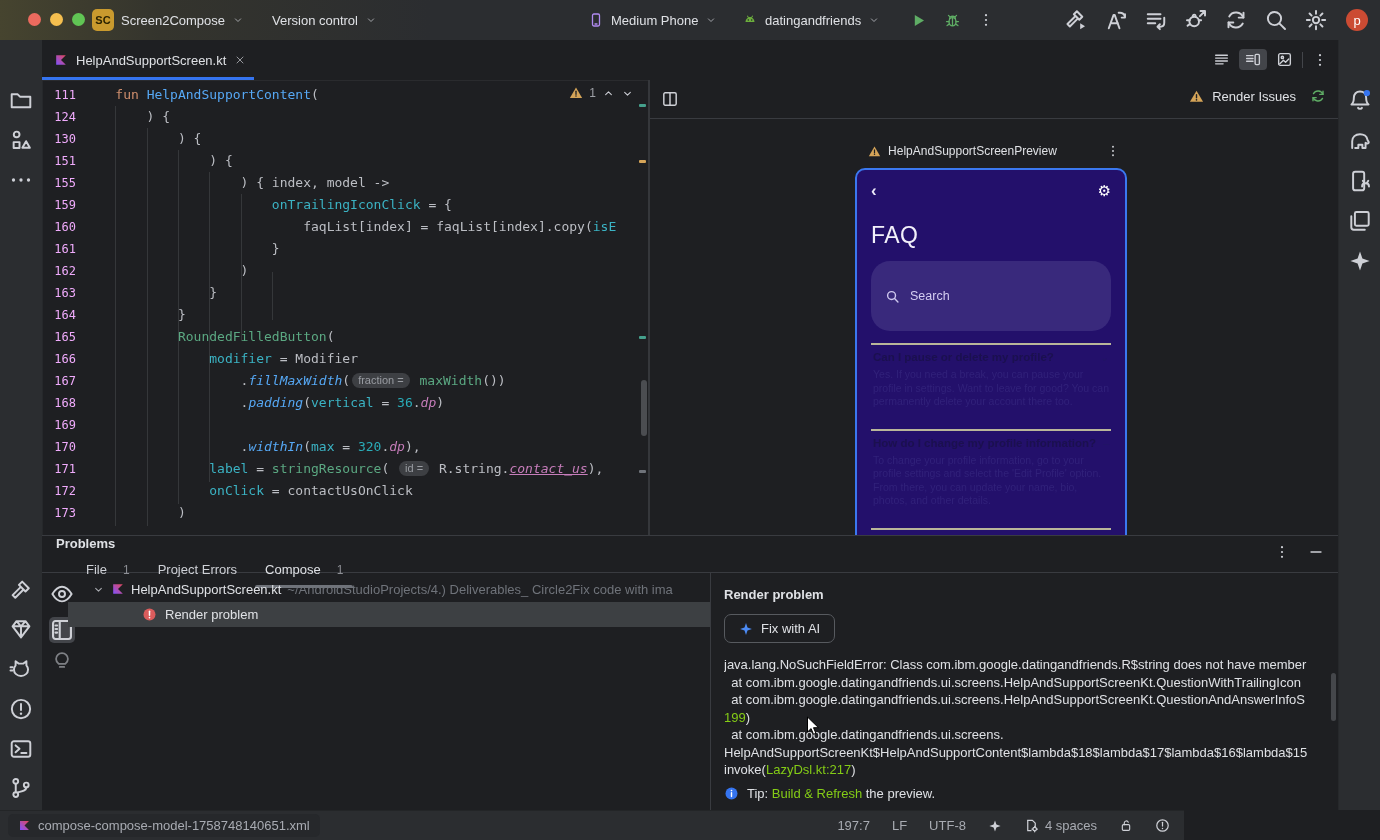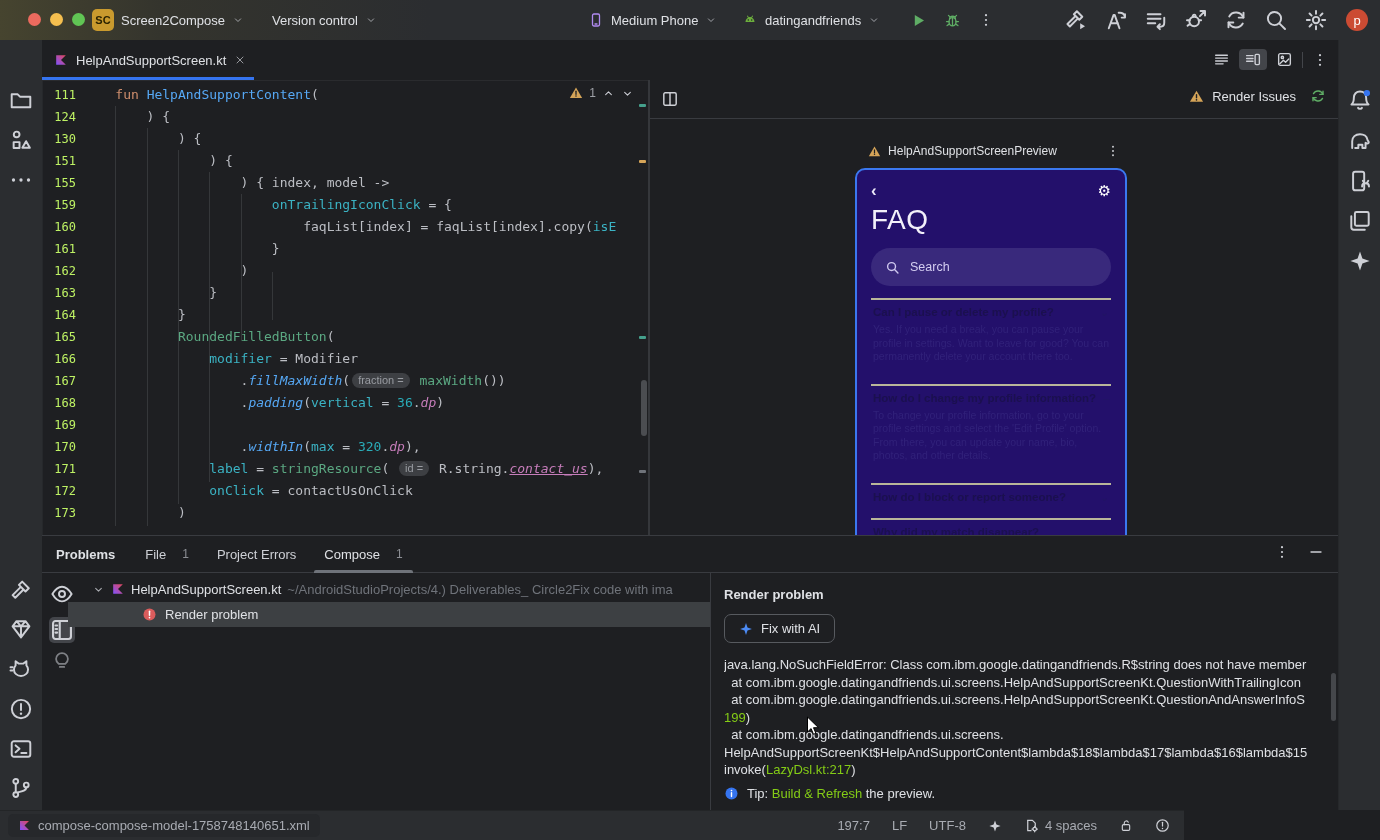--- a/index.html
+++ b/index.html
@@ -33,21 +33,21 @@
   #tab-underline{position:absolute;left:0;bottom:0;height:3px;width:212px;background:#3574f0;}
   #tab-title{font-size:13px;color:#dfe1e5;}
   #tabbar-actions{position:absolute;right:10px;top:9px;display:flex;align-items:center;gap:9px;}
   .chip-selected{background:#43454a;border-radius:4px;padding:2px 4px;}
   .vsep{width:1px;height:16px;background:#43454a;}
 
   
   #editor{position:absolute;left:42px;top:80px;width:606px;height:455px;overflow:hidden;
     font-family:"DejaVu Sans Mono",monospace;font-size:13px;}
   .cl{display:flex;height:22px;line-height:22px;}
-  .ln{width:42px;padding-right:8px;box-sizing:border-box;text-align:right;color:#bef264;font-size:12px;flex:none;}
+  .ln{width:42px;padding-right:8px;box-sizing:border-box;text-align:right;color:#f0abfc;font-size:12px;flex:none;}
   .ct{white-space:pre;}
   .tk-d{color:#bcbec4}.tk-kw{color:#cf8e6d}.tk-fn{color:#56a8f5}.tk-na{color:#3bb3c4}
   .tk-call{color:#5ba882}.tk-ext{color:#56a8f5;font-style:italic}.tk-num{color:#2aacb8}
   .tk-dp{color:#c77dbb;font-style:italic}.tk-err{color:#c77dbb;font-style:italic;text-decoration:underline;}
   .tk-hint{display:inline-block;background:#3d3f43;color:#999ca2;font-family:"Liberation Sans",sans-serif;
     font-size:11px;line-height:15px;border-radius:8px;padding:0 6px;margin:0 2px;vertical-align:1px;font-style:normal;}
   .ig{position:absolute;width:1px;background:#35373a;}
   #inspect-widget{position:absolute;right:14px;top:6px;display:flex;align-items:center;gap:6px;color:#9da0a6;font-size:12px;
     font-family:"Liberation Sans",sans-serif;}
   .stripe-mark{position:absolute;right:2px;width:7px;height:3px;border-radius:1px;}
@@ -58,34 +58,34 @@
   #preview{position:absolute;left:650px;top:80px;width:688px;height:455px;overflow:hidden;background:#1e1f22;}
   #preview-header{position:absolute;left:0;top:0;right:0;height:38px;border-bottom:1px solid #393b40;}
   #render-issues{position:absolute;right:12px;top:8px;display:flex;align-items:center;gap:8px;font-size:13px;color:#dfe1e5;}
   #preview-name-row{position:absolute;left:0;right:0;top:64px;display:flex;align-items:center;justify-content:center;gap:7px;
     font-size:12px;color:#dfe1e5;}
   #faq-card{position:absolute;left:205px;top:88px;width:272px;height:400px;box-sizing:border-box;
     background:#23106b;border:2px solid #3b78f0;border-radius:10px;overflow:hidden;padding:0 14px;}
   .faq-appbar{display:flex;justify-content:space-between;align-items:center;margin-top:12px;height:18px;}
   #faq-back{color:#ece9f8;font-size:17px;font-weight:700;line-height:16px;}
   #faq-gear{color:#fff;font-size:15px;line-height:16px;}
-  #faq-title{margin-top:4px;font-size:28px;font-weight:500;color:#f2f0fa;letter-spacing:.5px;}
-  #faq-search{margin-top:12px;height:38px;border-radius:19px;background:#39297c;display:flex;align-items:center;gap:10px;padding:0 14px;}
+  #faq-title{margin-top:22px;font-size:23px;font-weight:500;color:#f2f0fa;letter-spacing:.5px;}
+  #faq-search{margin-top:12px;height:38px;border-radius:19px;background:#39297c;display:flex;align-items:center;gap:10px;padding:16px 14px;}
   #faq-search-label{font-size:12.5px;color:#d4cdf1;}
   #faq-items{margin-top:12px;}
   .fitem{border-top:2px solid #b9b69a;padding:5px 2px 20px;}
   .fitem.short{padding-bottom:14px;}
   .fq{display:flex;justify-content:space-between;align-items:flex-start;font-size:11.5px;font-weight:700;color:#1b104f;line-height:14px;}
   .find{font-weight:400;color:#221564;font-size:11px;flex:none;margin-left:6px;}
   .fa{margin-top:4px;font-size:10.5px;line-height:13.5px;color:#31217a;}
 
   
   #bottom{position:absolute;left:42px;top:535px;width:1296px;height:275px;background:#1e1f22;border-top:1px solid #393b40;}
   #bottom-header{position:absolute;left:0;top:0;right:0;height:37px;border-bottom:1px solid #393b40;
-    display:flex;align-items:center;padding-left:14px;box-sizing:border-box;}
+    display:flex;padding-left:14px;box-sizing:border-box;flex-direction:column;}
   #problems-title{font-size:13px;font-weight:700;color:#dfe1e5;}
   #problem-tabs{display:flex;margin-left:30px;gap:28px;height:37px;}
   .ptab{display:flex;align-items:center;gap:16px;font-size:13px;color:#9da0a6;position:relative;height:37px;}
   .ptab .plabel{color:#ced0d6;}
   .ptab.active .plabel{color:#dfe1e5;}
   .ptab .pbadge{color:#8c8e94;font-size:12px;}
   .ptab.active::after{content:"";position:absolute;left:-10px;right:-10px;bottom:0;height:3px;background:#6f737a;border-radius:2px 2px 0 0;}
   #bottom-header-actions{position:absolute;right:14px;top:8px;display:flex;gap:18px;align-items:center;}
   #panel-toolcol .stripe-ic{left:7px;}
   #panel-toolcol{position:absolute;left:0;top:37px;width:42px;bottom:0;}

